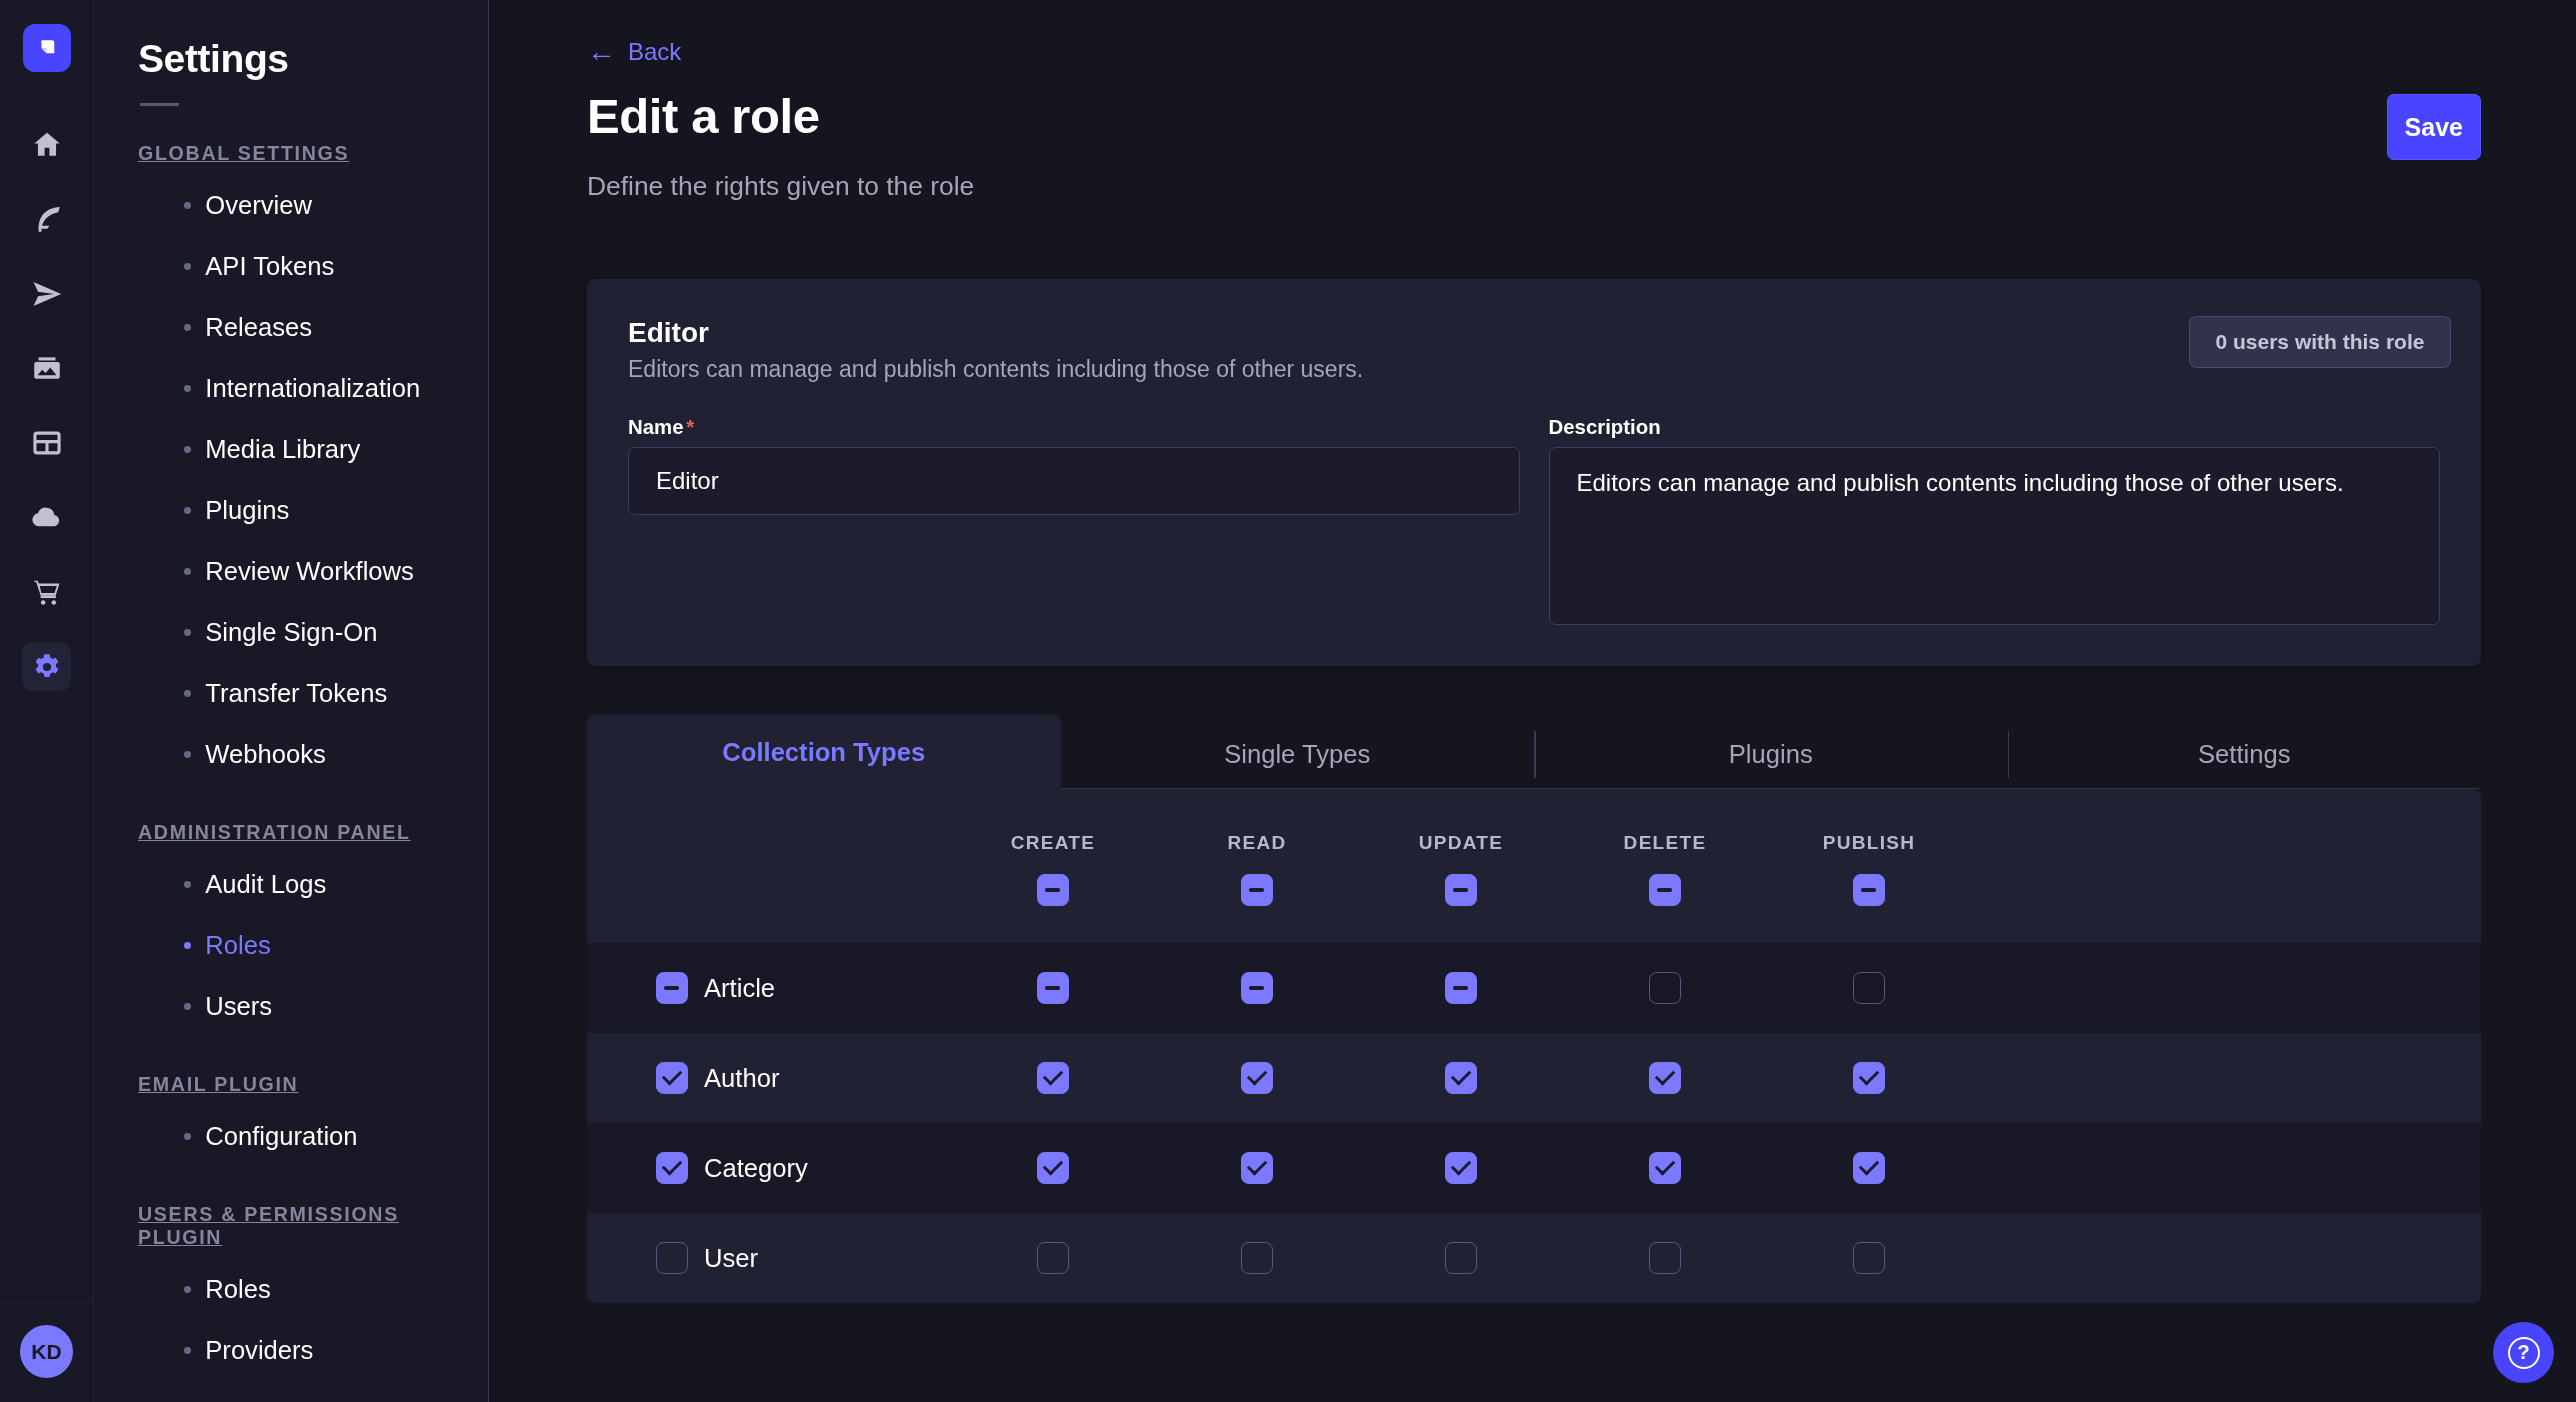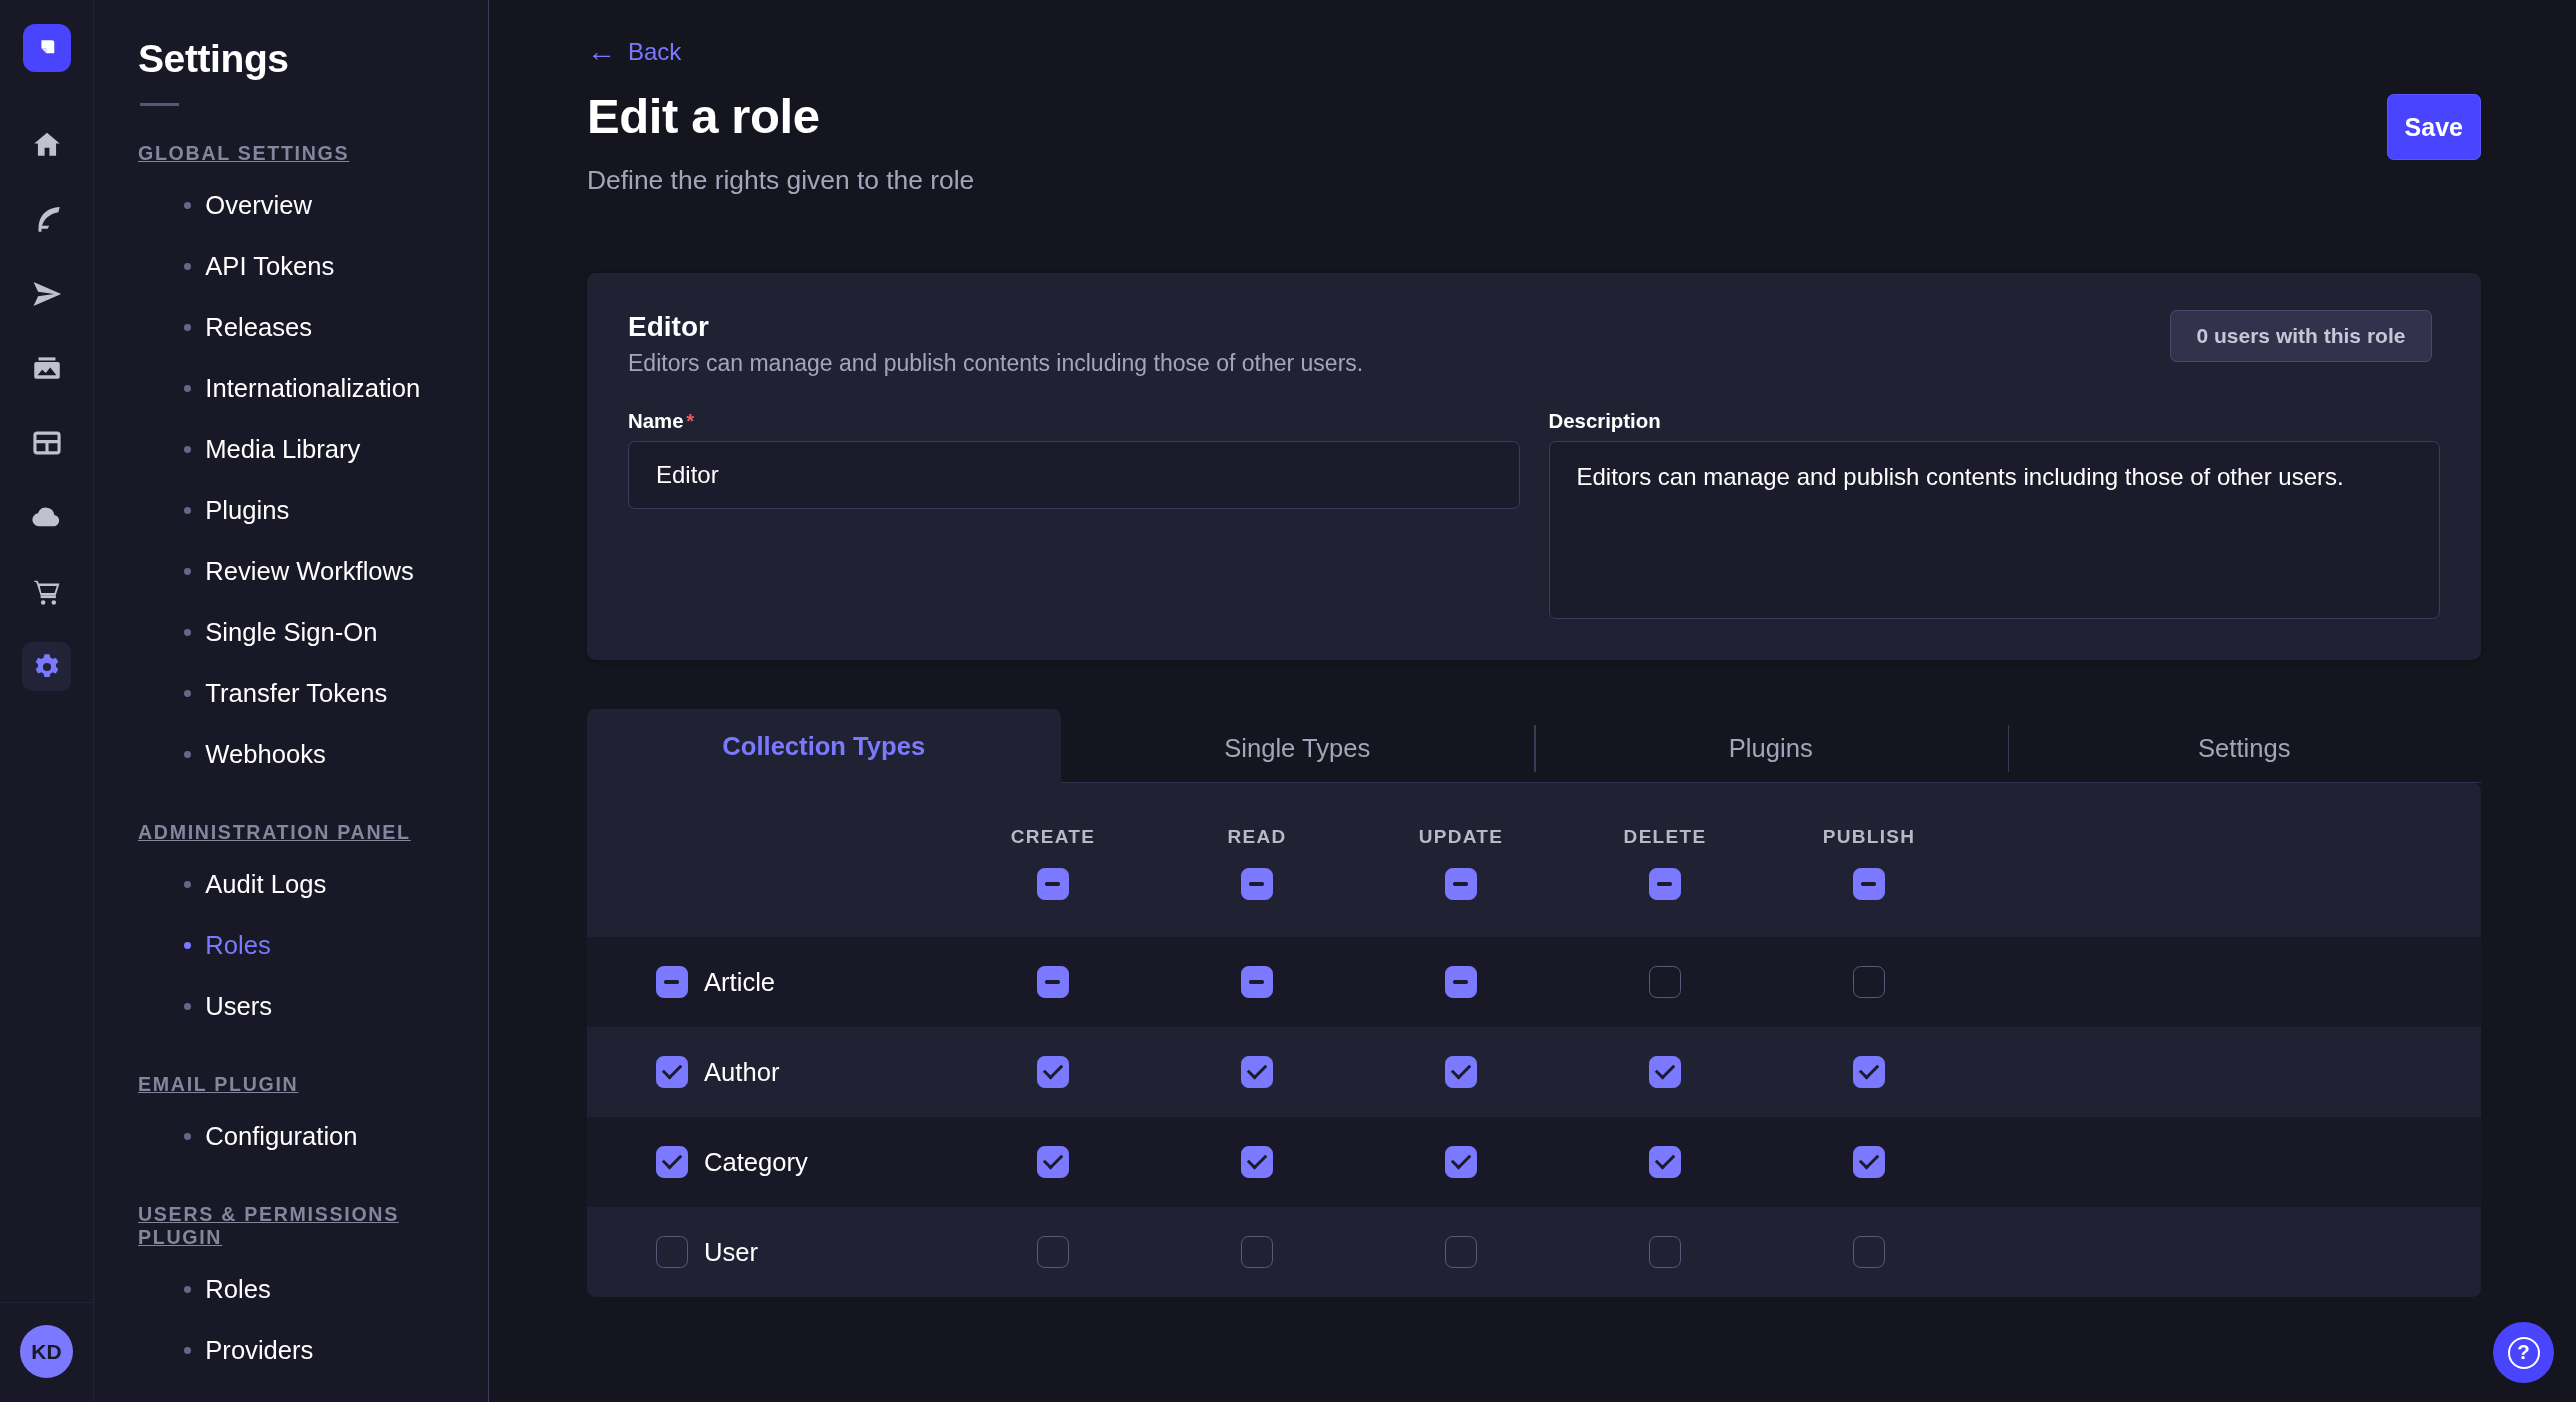--- a/index.html
+++ b/index.html
@@ -62,37 +62,37 @@
   .main {
     position:absolute; left:489px; right:0; top:0; bottom:0;
     padding:37px 95px 0 98px;
   }
   .back-link {
     display:inline-flex; align-items:center; gap:12px;
     color:#7b79ff; font-size:24px; text-decoration:none; cursor:pointer;
   }
   .back-arrow { font-size:29px; line-height:1; }
   .page-title { font-size:49px; font-weight:600; margin-top:22px; letter-spacing:-0.4px; }
-  .page-subtitle { font-size:26.4px; color:#a5a5ba; margin-top:21px; }
+  .page-subtitle { font-size:26.4px; color:#a5a5ba; margin-top:27px; }
   .save-btn {
     position:absolute; top:94px; right:95px; height:66px; padding:0 17px;
     background:#4945ff; color:#ffffff; font-size:25px; font-weight:600;
     border:0.9px solid #5b57ff; border-radius:6.8px; cursor:pointer;
     font-family:inherit;
   }
   
   .role-card {
     position:relative; margin-top:77px; height:387px;
     background:#212134; border-radius:8.5px; padding:37px 41px 41px;
     box-shadow:0 1.7px 6.8px rgba(0,0,0,.25);
   }
   .role-card h2 { font-size:28px; font-weight:600; line-height:34px; }
   .role-card .card-sub { font-size:23px; color:#a5a5ba; line-height:29px; margin-top:5.1px; }
   .users-badge {
-    position:absolute; top:37px; right:49px; padding:12.8px 25.6px;
+    position:absolute; top:37px; right:30px; padding:12.8px 25.6px;
     background:#32324d; border:1.7px solid #4a4a6a; border-radius:6.8px;
     font-size:21px; font-weight:600; color:#c6c6d6;
   }
   .fields { display:flex; gap:29px; margin-top:31px; }
   .field { flex:1; }
   .field-label { font-size:20.4px; font-weight:700; line-height:25.6px; }
   .req { color:#ee5e52; margin-left:2.6px; }
   .text-input, .text-area {
     width:100%; margin-top:6.8px; background:#1b1b2c; border:1.7px solid #3c3c5c;
     border-radius:6.8px; color:#ffffff; font-size:24px; font-family:inherit;

